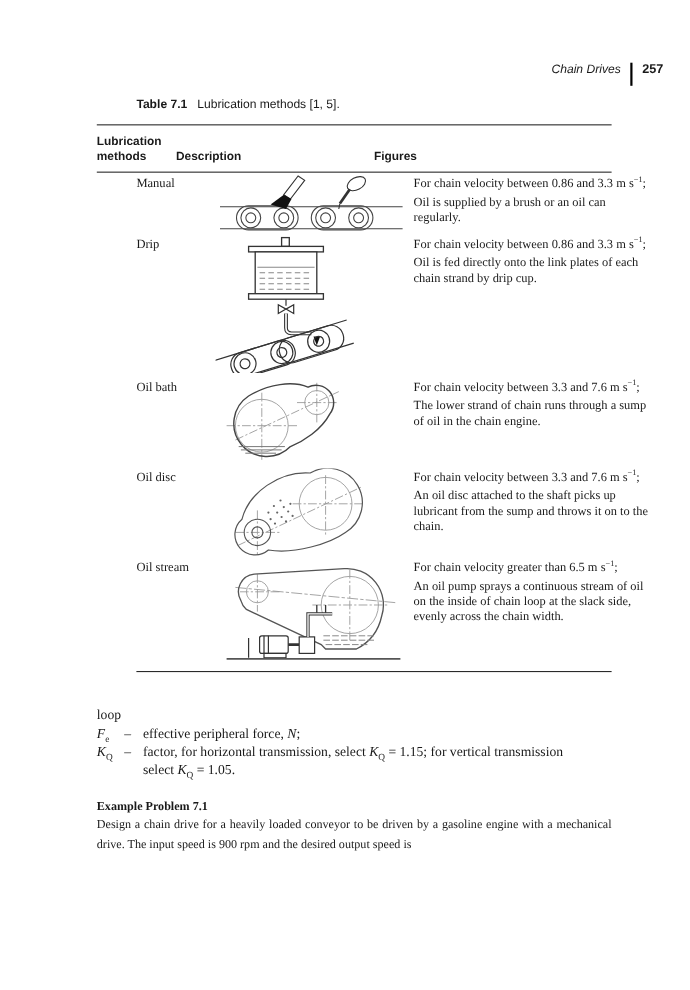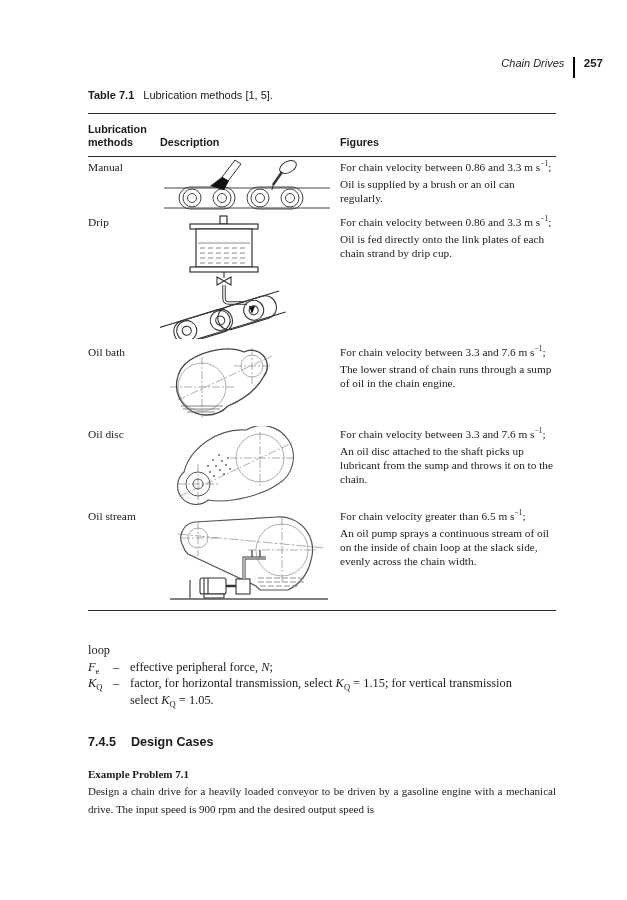--- a/index.html
+++ b/index.html
@@ -16,33 +16,33 @@
     font-family:"Liberation Sans", sans-serif;font-size:11px;
   }
   .rh-title{font-style:italic;}
   .rh-bar{width:1.5px;height:21px;background:#000;}
   .rh-num{font-weight:bold;font-size:11.5px;}
 
   
   .content{position:absolute;left:88px;top:89px;width:468px;}
 
   
-  .tbl-caption{font-family:"Liberation Sans", sans-serif;font-size:11px;}
+  .tbl-caption{font-family:"Liberation Sans", sans-serif;font-size:11px;margin-left:36px;}
   .tbl-caption .cap-label{font-weight:bold;margin-right:9px;}
 
   .tbl{margin-top:12px;border-top:1px solid #2a2a2a;}
   .thead{
     display:grid;grid-template-columns:72px 180px 216px;
     align-items:end;
     padding:9px 0 7px 0;
     border-bottom:1.5px solid #2a2a2a;
     font-family:"Liberation Sans", sans-serif;
     font-weight:bold;font-size:10.8px;line-height:13px;
   }
-  .tbl-rows{border-bottom:1px solid #2a2a2a;padding-bottom:2px;}
+  .tbl-rows{border-bottom:1px solid #2a2a2a;padding-bottom:2px;margin-left:36px;}
   .trow{display:grid;grid-template-columns:72px 180px 216px;}
   .row-0{min-height:55px;}
   .row-1{min-height:130px;}
   .row-2{min-height:82px;}
   .row-3{min-height:80px;}
   .row-4{min-height:93px;}
   .cell-method{font-size:11.4px;padding-top:4px;}
   .cell-desc{font-size:11.3px;line-height:14px;padding-top:3px;}
   .cell-desc .vel{display:block;margin-bottom:3px;}
   .cell-desc sup{font-size:7.5px;vertical-align:super;line-height:0;}
@@ -275,23 +275,20 @@
         <span class="def-dash">–</span>
         <span class="def-text"><span>effective peripheral force, </span><i>N</i><span>;</span></span>
       </div>
       <div class="def-row">
         <span class="def-var"><i>K</i><sub>Q</sub></span>
         <span class="def-dash">–</span>
         <span class="def-text"><span>factor, for horizontal transmission, select </span><i>K</i><sub>Q</sub><span> = 1.15; for vertical transmission</span><br><span>select </span><i>K</i><sub>Q</sub><span> = 1.05.</span></span>
       </div>
     </div>
 
-    <div class="section-head">
-      <span class="sec-num">7.4.5</span><span>Design Cases</span>
-    </div>
 
     <div class="example">
       <div class="example-title">Example Problem 7.1</div>
       <div class="example-body">Design a chain drive for a heavily loaded conveyor to be driven by a gasoline engine with a mechanical drive. The input speed is 900 rpm and the desired output speed is</div>
     </div>
 
   </div>
 </div>
 
 </body></html>

